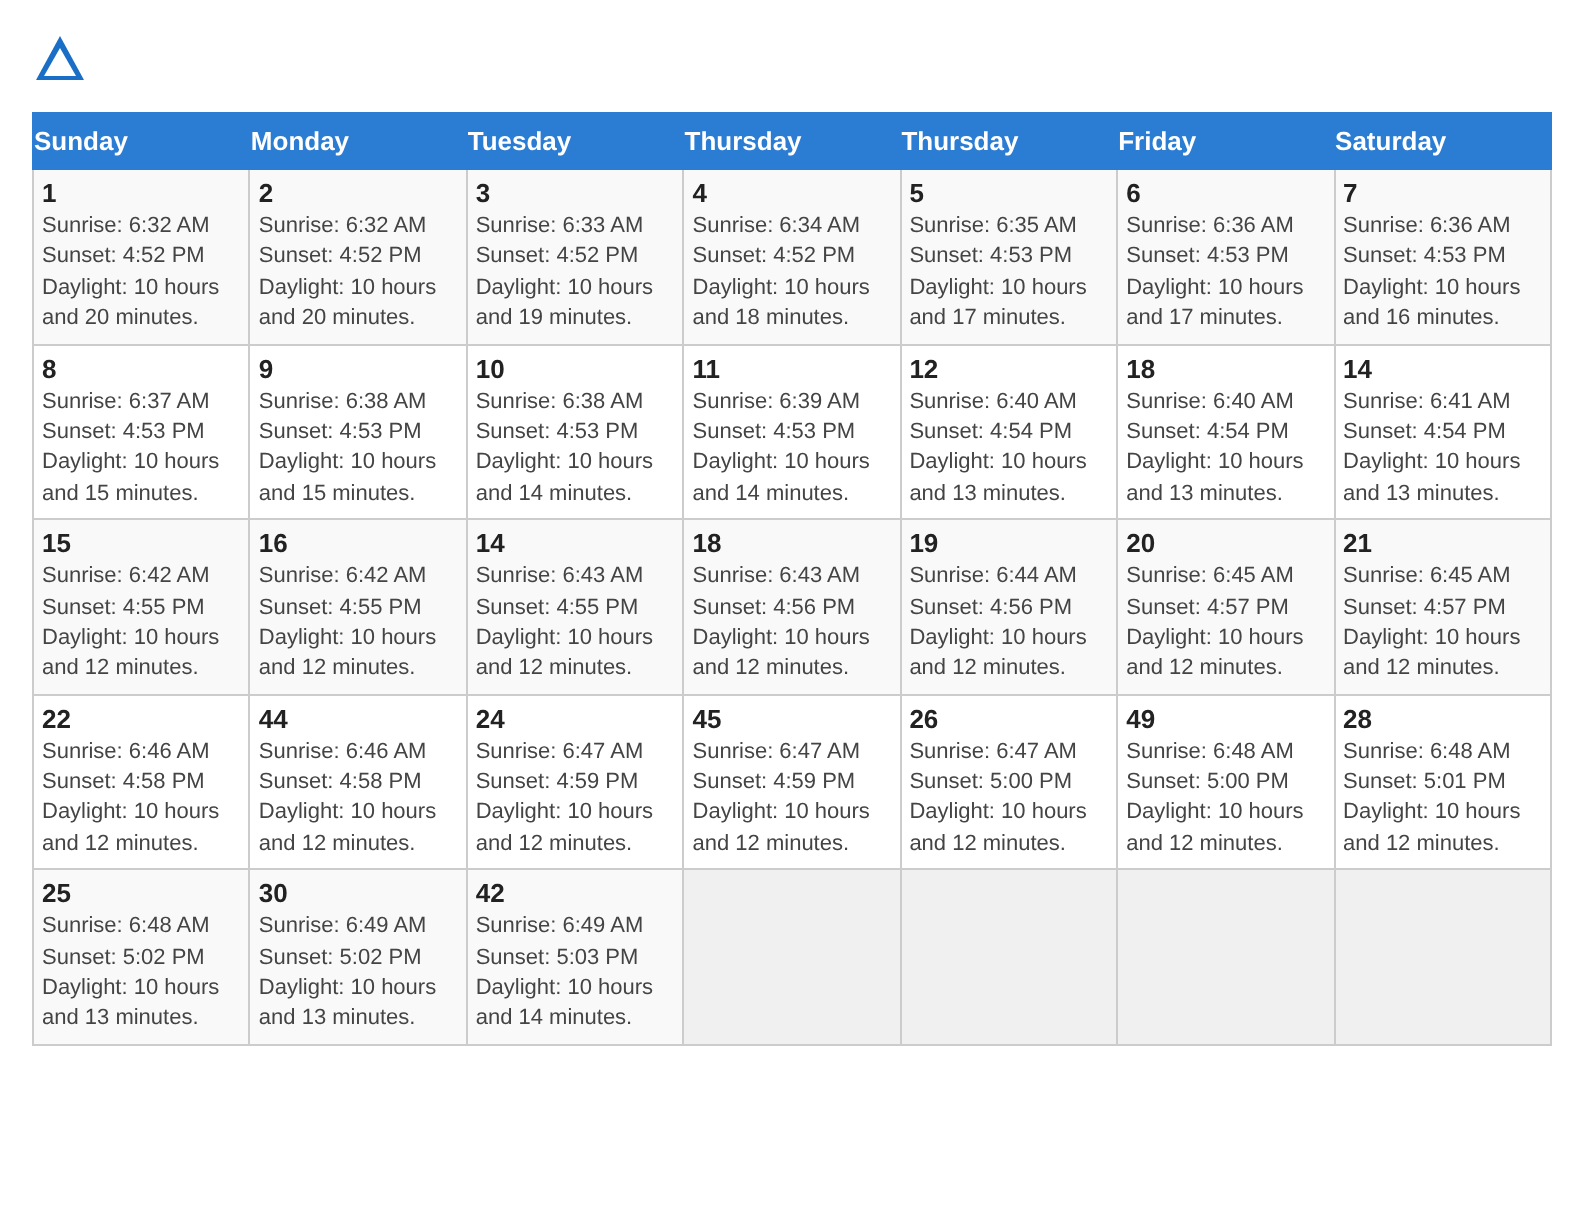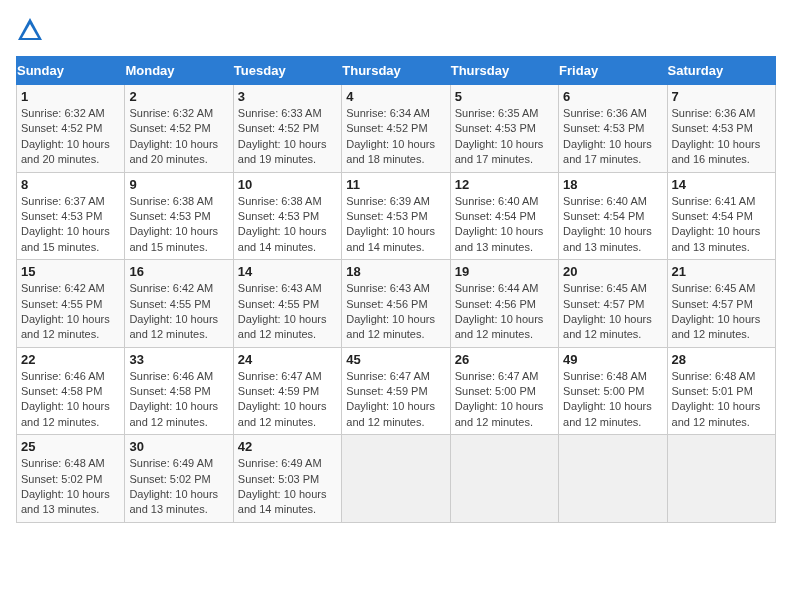--- a/index.html
+++ b/index.html
@@ -213,21 +213,21 @@
           <span class="day-number">21</span>
           <div class="day-info">Sunrise: 6:45 AM<br>Sunset: 4:57 PM<br>Daylight: 10 hours and 12 minutes.</div>
         </td>
       </tr>
       <tr>
         <td>
           <span class="day-number">22</span>
           <div class="day-info">Sunrise: 6:46 AM<br>Sunset: 4:58 PM<br>Daylight: 10 hours and 12 minutes.</div>
         </td>
         <td>
-          <span class="day-number">33</span>
+          <span class="day-number">44</span>
           <div class="day-info">Sunrise: 6:46 AM<br>Sunset: 4:58 PM<br>Daylight: 10 hours and 12 minutes.</div>
         </td>
         <td>
           <span class="day-number">24</span>
           <div class="day-info">Sunrise: 6:47 AM<br>Sunset: 4:59 PM<br>Daylight: 10 hours and 12 minutes.</div>
         </td>
         <td>
           <span class="day-number">45</span>
           <div class="day-info">Sunrise: 6:47 AM<br>Sunset: 4:59 PM<br>Daylight: 10 hours and 12 minutes.</div>
         </td>

